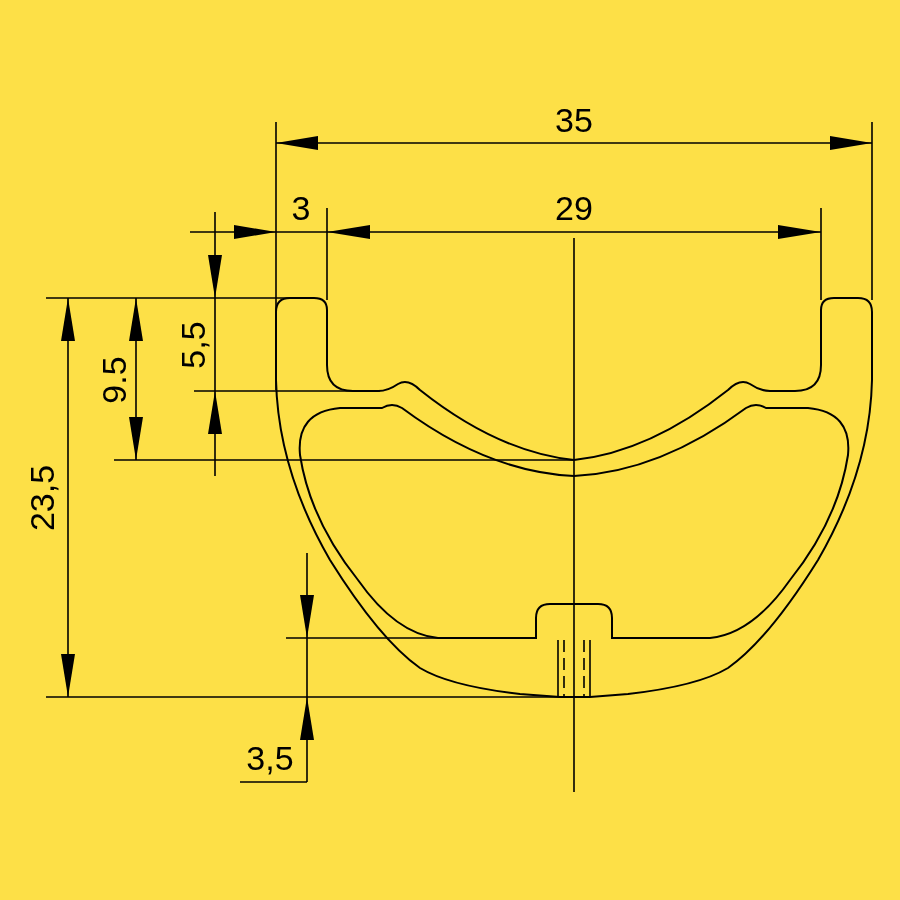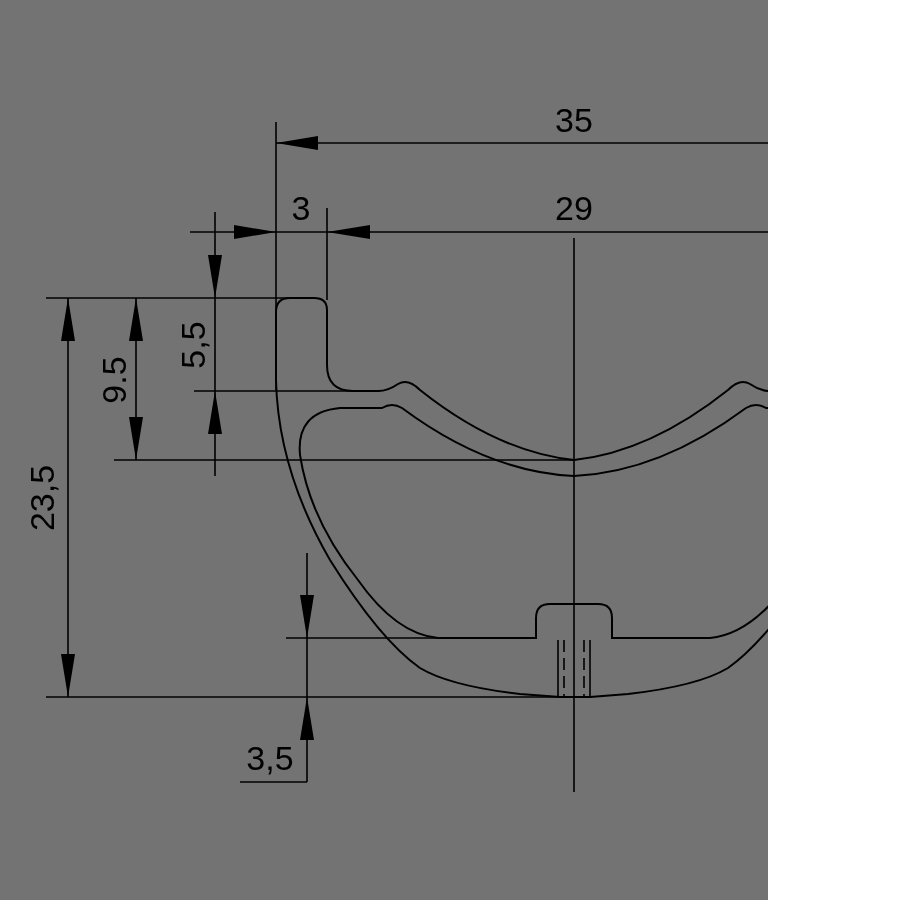--- a/index.html
+++ b/index.html
@@ -1,16 +1,16 @@
 <!DOCTYPE html>
 <html><head>
 <meta charset="utf-8">
 <style>
   html, body { margin: 0; padding: 0; background: #ffffff; }
-  .canvas { position: relative; width: 768px; height: 900px; background: #737373; overflow: hidden; }
+  .canvas { position: relative; width: 900px; height: 900px; background: #fde047; overflow: hidden; }
   svg { position: absolute; left: 0; top: 0; }
   .ln { stroke: #000; stroke-width: 2; fill: none; }
   .thin { stroke: #000; stroke-width: 1.6; fill: none; }
   .ah { fill: #000; stroke: none; }
   .dim-text { font-family: "Liberation Sans", sans-serif; font-size: 34px; fill: #000; font-weight: 300; }
 </style>
 </head>
 <body>
 
 <div class="canvas">

